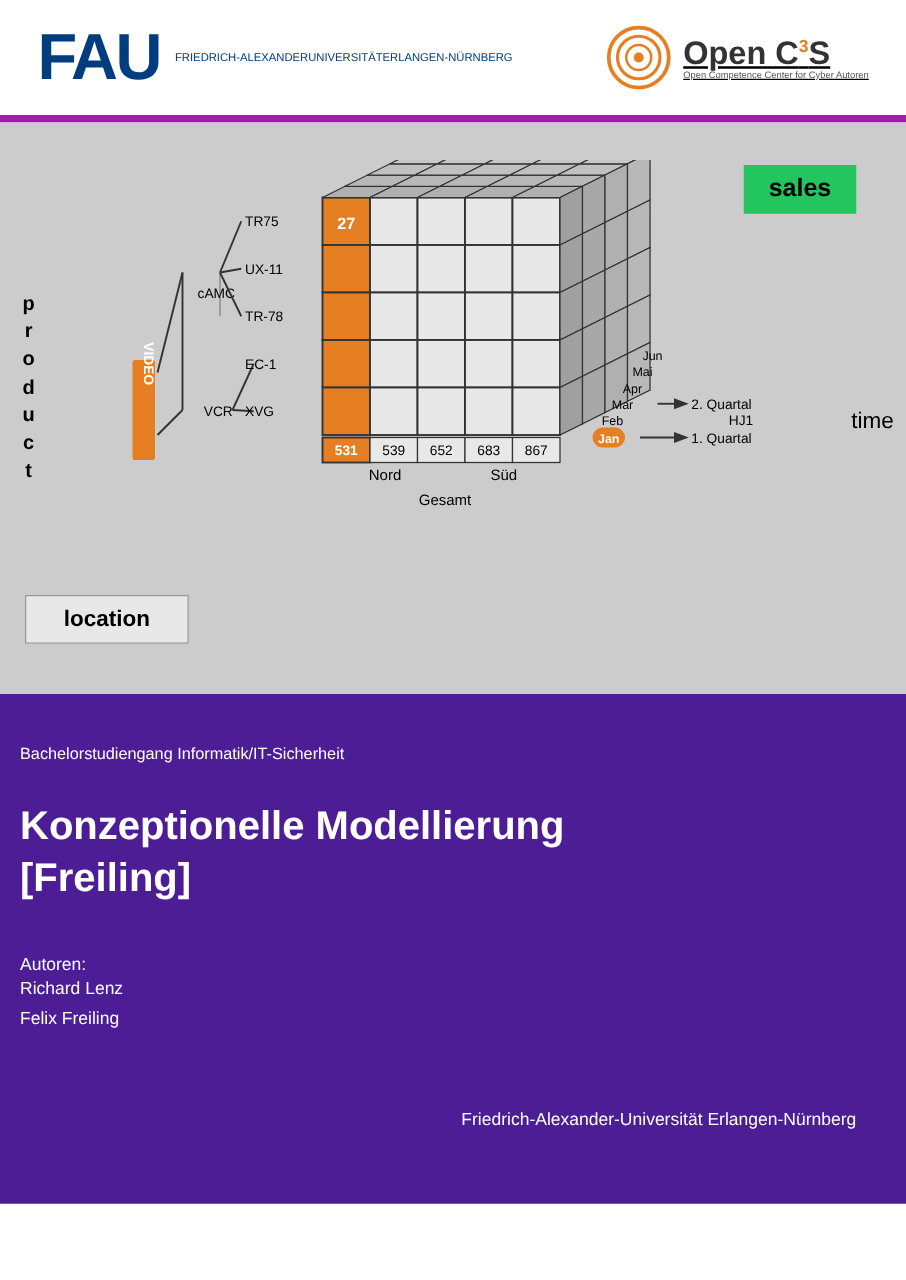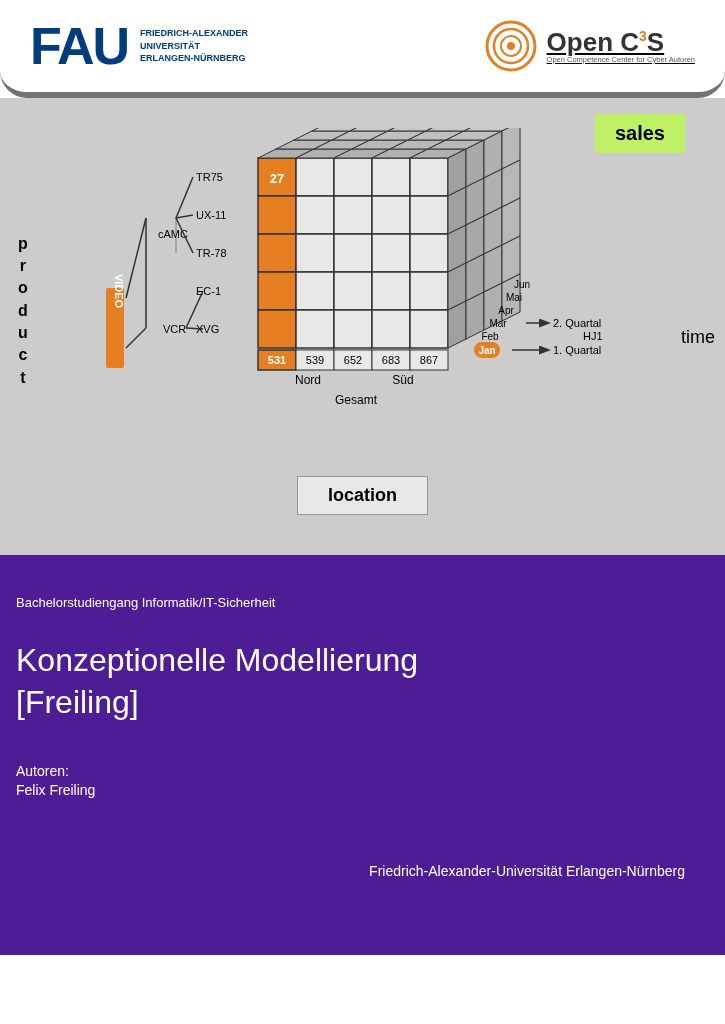--- a/index.html
+++ b/index.html
@@ -5,40 +5,39 @@
     * { margin: 0; padding: 0; box-sizing: border-box; }
     body { width: 725px; min-height: 1024px; font-family: Arial, sans-serif; background: #fff; }
 
     
     .header {
       display: flex;
       align-items: center;
       justify-content: space-between;
       padding: 20px 30px;
       background: #fff;
-      border-bottom: 6px solid #737373;
-      border-radius: 27px;
+      border-bottom: 6px solid #a21caf;
     }
     .fau-logo {
       display: flex;
       align-items: center;
       gap: 12px;
     }
     .fau-letters {
       font-size: 52px;
       font-weight: 900;
       color: #003d7e;
       letter-spacing: -2px;
       line-height: 1;
     }
     .fau-text {
       display: flex;
-      flex-direction: column;
+      flex-direction: row;
       font-size: 9px;
-      font-weight: bold;
+      font-weight: normal;
       color: #003d7e;
       line-height: 1.4;
       text-transform: uppercase;
     }
     .openC3S-logo {
       display: flex;
       align-items: center;
       gap: 10px;
       text-decoration: underline;
     }
@@ -70,23 +69,23 @@
     .diagram-section {
       background: #cccccc;
       padding: 30px 20px 40px 20px;
       position: relative;
       min-height: 420px;
     }
 
     
     .sales-badge {
       position: absolute;
-      top: 16px;
+      top: 34px;
       right: 40px;
-      background: #bef264;
+      background: #22c55e;
       padding: 8px 20px;
       font-size: 20px;
       font-weight: bold;
       color: #000;
     }
 
     
     .time-label {
       position: absolute;
       right: 10px;
@@ -138,21 +137,21 @@
       padding: 40px 40px 60px 16px;
       min-height: 400px;
     }
     .course-name {
       font-size: 13px;
       color: #fff;
       margin-bottom: 30px;
     }
     .main-title {
       font-size: 32px;
-      font-weight: normal;
+      font-weight: bold;
       color: #fff;
       line-height: 1.3;
       margin-bottom: 40px;
     }
     .authors-section {
       margin-bottom: 20px;
       margin-top: 24px;
     }
     .authors-label {
       font-size: 14px;
@@ -472,35 +471,36 @@
       <text x="545" y="212" font-size="11" fill="#000">HJ1</text>
 
       <defs>
         <marker id="arrow" markerWidth="8" markerHeight="8" refX="6" refY="3" orient="auto">
           <path d="M0,0 L0,6 L8,3 z" fill="#333"></path>
         </marker>
       </defs>
     </svg>
   </div>
 
-  <div style="text-align:center; margin-top: -20px;">
+  <div style="margin-top: -20px;">
     <span class="location-label">location</span>
   </div>
 
   <div class="time-label">time</div>
 
 </div>
 
 <div class="bottom-section">
   <div class="course-name">Bachelorstudiengang Informatik/IT-Sicherheit</div>
 
   <div class="main-title">
     <span>Konzeptionelle Modellierung</span><br>
     <span>[Freiling]</span>
   </div>
 
   <div class="authors-section">
     <div class="authors-label">Autoren:</div>
+    <div class="author-name">Richard Lenz</div>
     <div class="author-name">Felix Freiling</div>
   </div>
 
   <div class="university-name">Friedrich-Alexander-Universität Erlangen-Nürnberg</div>
 </div>
 
 </body></html>

